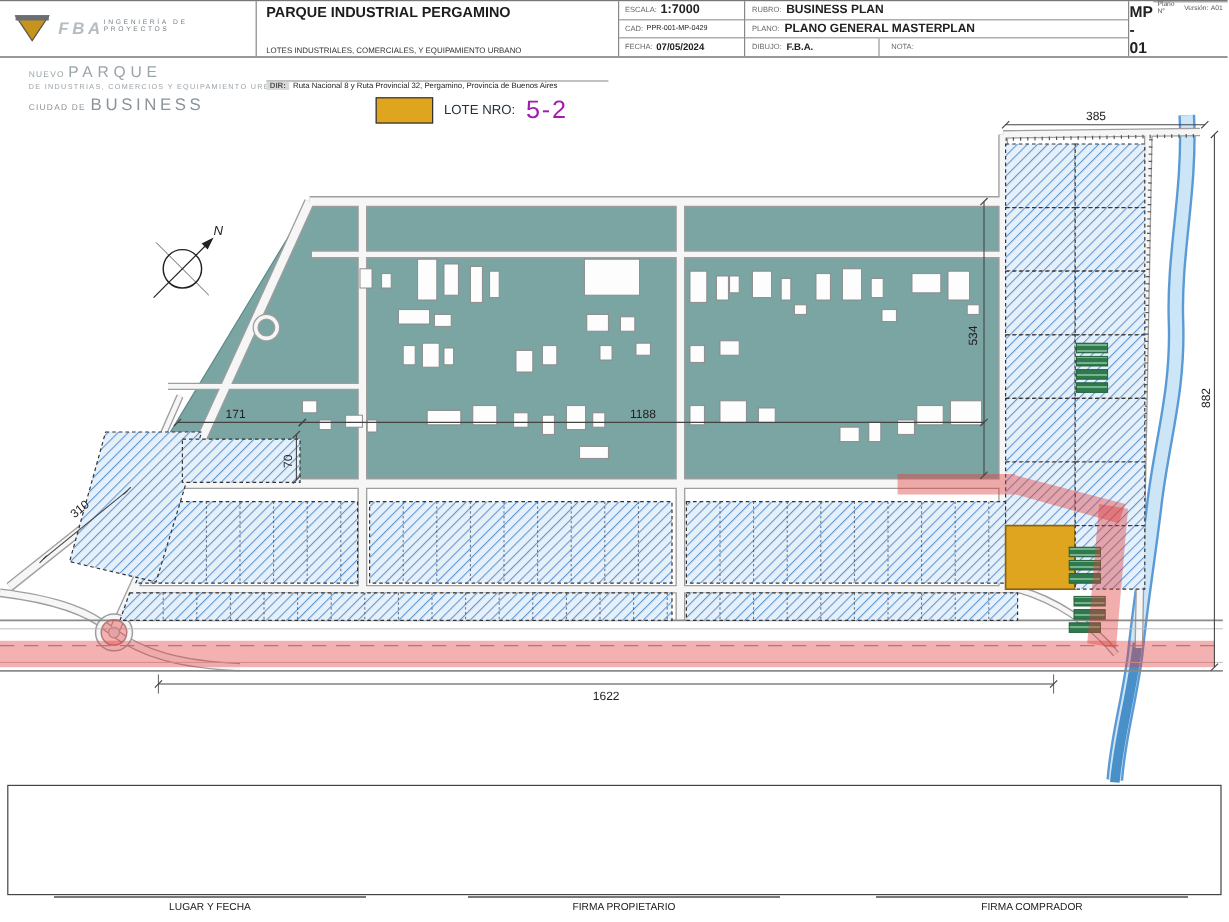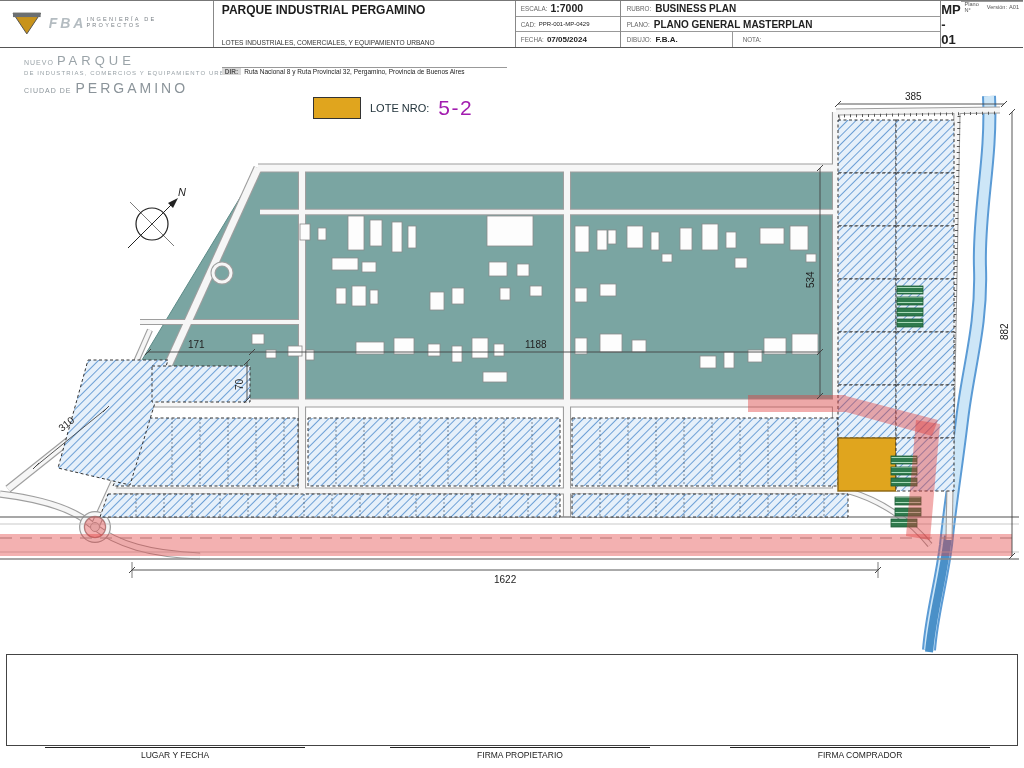--- a/index.html
+++ b/index.html
@@ -41,21 +41,21 @@
 
   
   .wmark{position:absolute;left:24px;top:50px;color:#9aa3a8;z-index:4;line-height:1.25;}
   .wm1s{font-size:7px;letter-spacing:1px;margin-right:3px;}
   .wm1b{font-size:13px;letter-spacing:4px;}
   .wm2{font-size:6px;letter-spacing:1.1px;}
   .wm3s{font-size:7px;letter-spacing:1px;margin-right:4px;color:#8b949a;}
   .wm3b{font-size:14px;letter-spacing:3px;color:#8b949a;}
 
   
-  .legend{position:absolute;left:313px;top:96px;display:flex;align-items:center;gap:9px;z-index:4;}
+  .legend{position:absolute;left:313px;top:80px;display:flex;align-items:center;gap:9px;z-index:4;}
   .swatch{width:46px;height:20px;background:#E0A51E;border:1.5px solid #333;}
   .leglbl{font-size:11px;color:#22333b;}
   .legval{font-size:21px;letter-spacing:1.5px;color:#a21caf;}
 
   
   .sigrect{position:absolute;left:6px;top:654px;width:1010px;height:90px;border:1px solid #444;z-index:5;}
   .sigline{position:absolute;top:747px;width:260px;border-top:1px solid #222;text-align:center;
            font-size:8.5px;color:#222;padding-top:2px;z-index:5;}
   .sig1{left:45px;} .sig2{left:390px;} .sig3{left:730px;}
 
@@ -129,21 +129,21 @@
     </div>
   </div>
 </div>
 
 <div class="wmark">
   <div>
     <span class="wm1s">NUEVO</span><span class="wm1b">PARQUE</span>
   </div>
   <div class="wm2">DE INDUSTRIAS, COMERCIOS Y EQUIPAMIENTO URBANO</div>
   <div>
-    <span class="wm3s">CIUDAD DE</span><span class="wm3b">PERGAMINO</span>
+    <span class="wm3s">CIUDAD DE</span><span class="wm3b">BUSINESS</span>
   </div>
 </div>
 
 <div class="legend">
   <div class="swatch"></div>
   <span class="leglbl">LOTE NRO:</span>
   <span class="legval">5-2</span>
 </div>
 
 <svg class="plan" width="1024" height="768" viewBox="0 0 1024 768">

